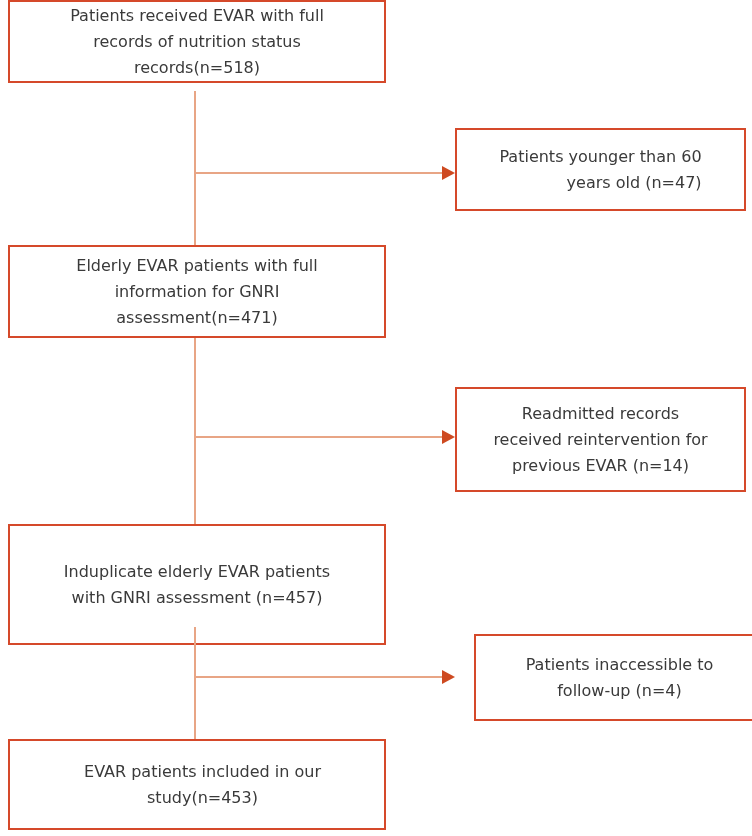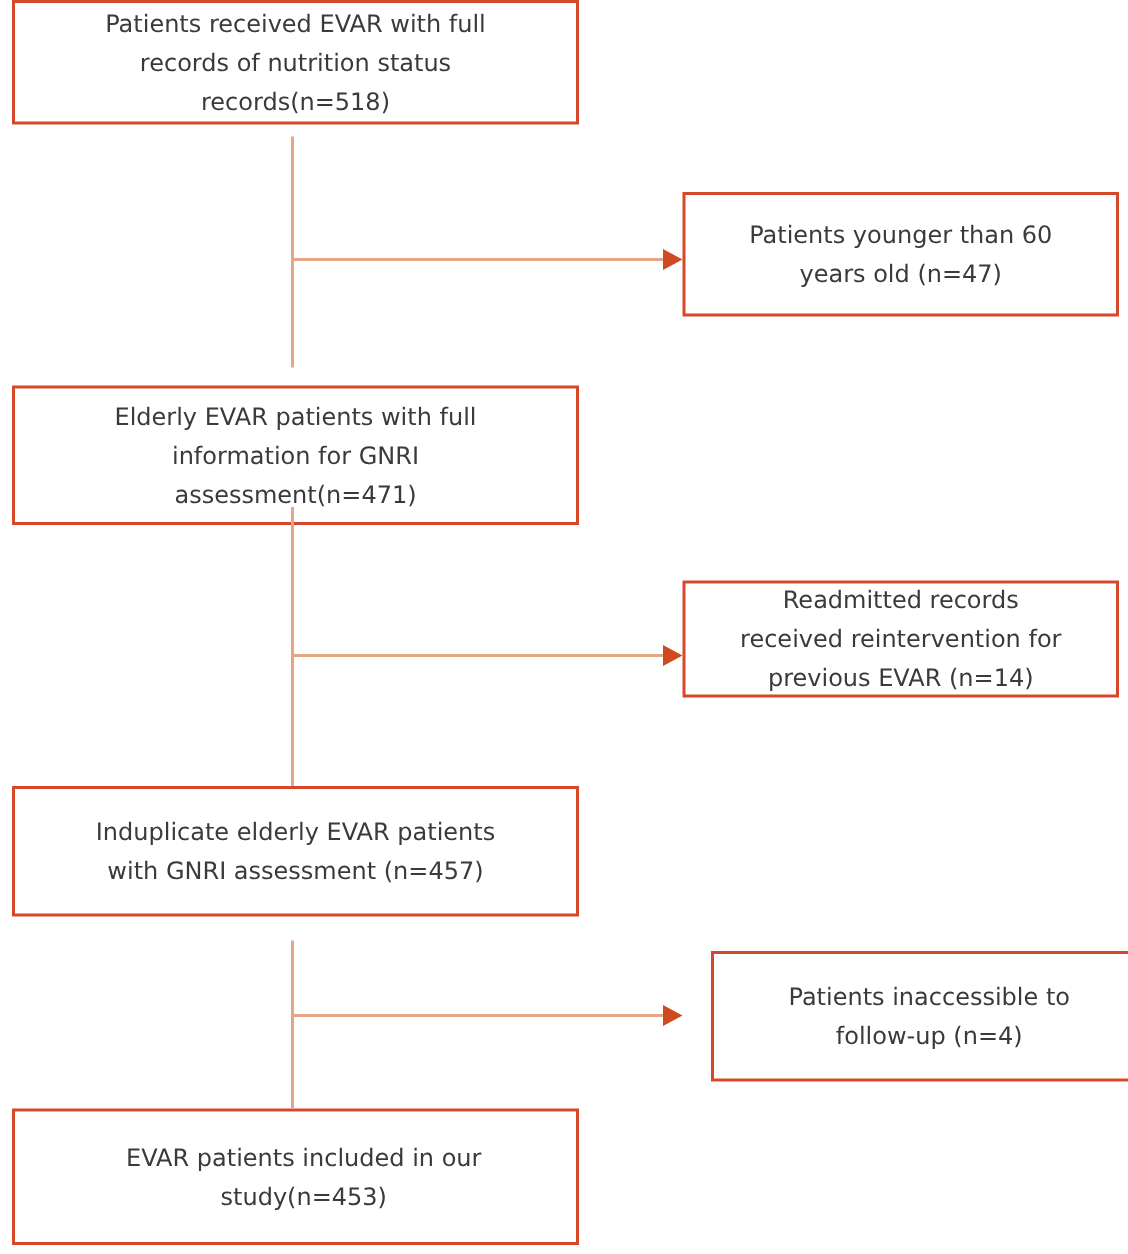--- a/index.html
+++ b/index.html
@@ -62,42 +62,42 @@
 <body>
 
 <div class="canvas">
 
   <div class="box" style="left:8px; top:0; width:378px; height:83px;">
     <span class="box-text">Patients received EVAR with full
 records of nutrition status
 records(n=518)</span>
   </div>
 
-  <div class="box" style="left:8px; top:245px; width:378px; height:93px;margin-top:12px;">
+  <div class="box" style="left:8px; top:245px; width:378px; height:93px;">
     <span class="box-text">Elderly EVAR patients with full
 information for GNRI
 assessment(n=471)</span>
   </div>
 
-  <div class="box" style="left:8px; top:524px; width:378px; height:87px;">
+  <div class="box" style="left:8px; top:524px; width:378px; height:121px;">
     <span class="box-text">Induplicate elderly EVAR patients
 with GNRI assessment (n=457)</span>
   </div>
 
   <div class="box" style="left:8px; top:739px; width:378px; height:91px;padding-left:25px;">
     <span class="box-text">EVAR patients included in our
 study(n=453)</span>
   </div>
 
-  <div class="box" style="left:455px; top:128px; width:291px; height:83px;">
+  <div class="box" style="left:455px; top:128px; width:291px; height:83px;text-align:right;">
     <span class="box-text">Patients younger than 60
 years old (n=47)</span>
   </div>
 
-  <div class="box" style="left:455px; top:387px; width:291px; height:78px;">
+  <div class="box" style="left:455px; top:387px; width:291px; height:105px;">
     <span class="box-text">Readmitted records
 received reintervention for
 previous EVAR (n=14)</span>
   </div>
 
   <div class="box" style="left:474px; top:634px; width:291px; height:87px;">
     <span class="box-text">Patients inaccessible to
 follow-up (n=4)</span>
   </div>
 

